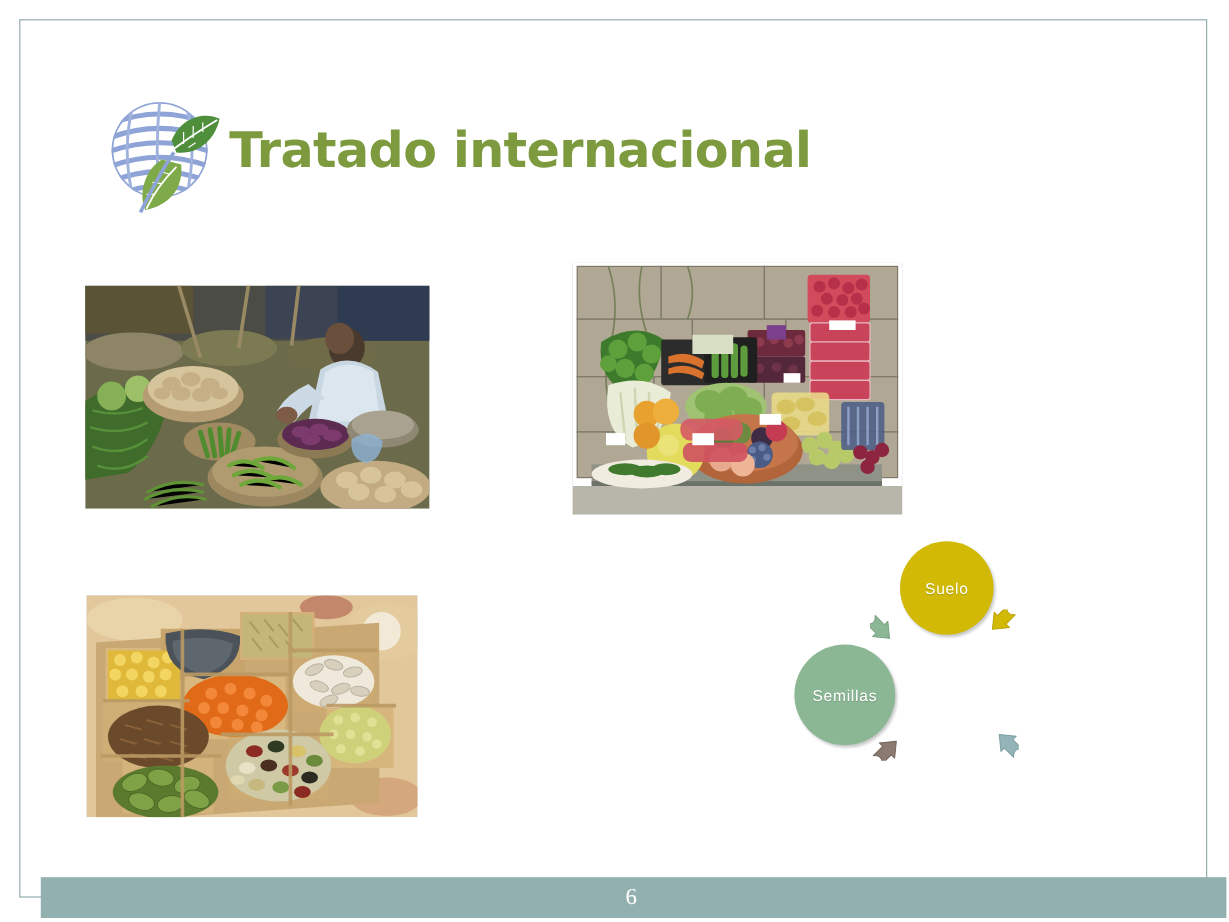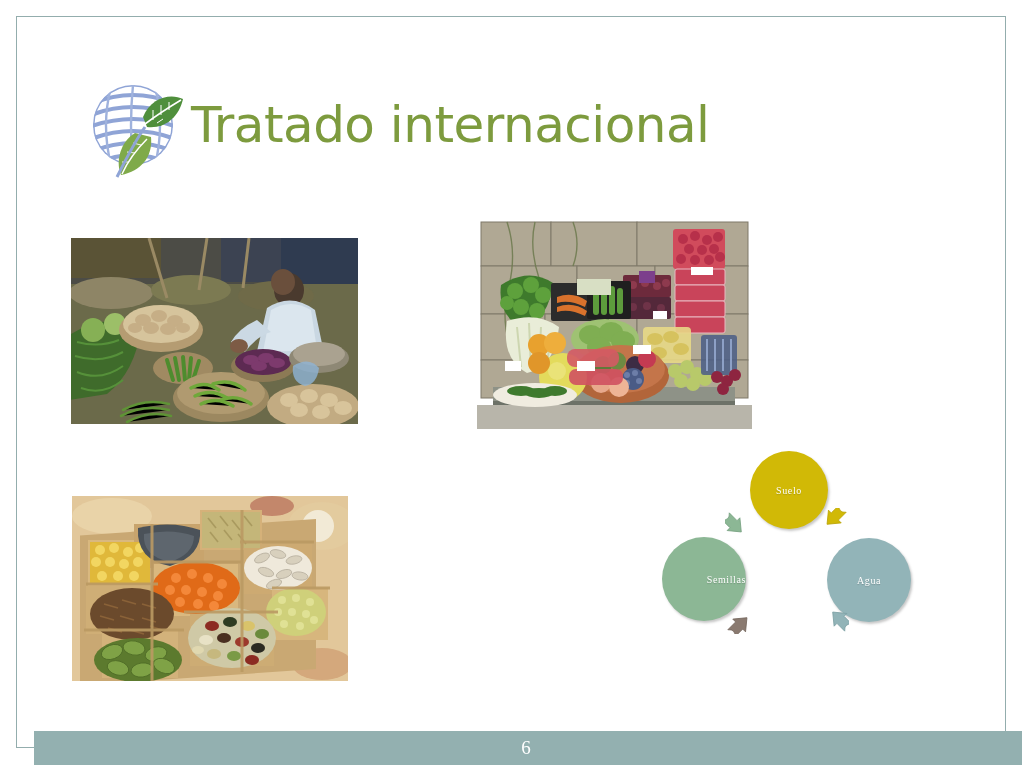--- a/index.html
+++ b/index.html
@@ -20,22 +20,22 @@
     border:1px solid #93adad;
     box-sizing:border-box;
     background:#ffffff;
   }
   
   .logo-block{position:absolute;left:66px;top:56px;width:580px;height:112px;}
   .logo-mark{position:absolute;left:0;top:0;width:110px;height:110px;}
   .logo-title{
     position:absolute;left:108px;top:30px;
     font-family:"DejaVu Sans", sans-serif;
-    font-size:50px;line-height:44px;
-    color:#7d9b3e;font-weight:400;letter-spacing:-0.5px;
+    font-size:41px;line-height:44px;
+    color:#7d9b3e;font-weight:700;letter-spacing:-0.5px;
     white-space:nowrap;
   }
   .logo-sub-wrap{
     position:absolute;left:108px;top:84px;width:468px;
   }
   .logo-rule{height:1px;background:#8fa4d6;width:100%;}
   .logo-sub{
     font-family:"Liberation Sans Narrow","Liberation Sans",sans-serif;
     font-size:11.2px;font-weight:bold;letter-spacing:0.35px;
     color:#7f96cf;
@@ -48,30 +48,30 @@
   #photo-market{left:54px;top:221px;width:287px;height:186px;}
   #photo-produce{left:460px;top:202px;width:275px;height:210px;}
   #photo-seeds{left:55px;top:479px;width:276px;height:185px;}
   .photo svg{display:block;width:100%;height:100%;}
   
   .cycle{position:absolute;left:630px;top:425px;width:280px;height:270px;}
   .cyc-circle{
     position:absolute;border-radius:50%;
     display:flex;align-items:center;justify-content:center;
     color:#ffffff;
-    font-family:Liberation Serif, serif;
-    font-size:10px;
+    font-family:Liberation Sans, sans-serif;
+    font-size:13px;
     letter-spacing:0.6px;
     box-shadow:1.5px 2px 2.5px rgba(0,0,0,0.22);
     text-shadow:0 1px 1px rgba(0,0,0,0.18);
   }
   #cyc-suelo{left:103px;top:9px;width:78px;height:78px;background:#d1b906;}
   #cyc-agua{left:180px;top:96px;width:84px;height:84px;background:#92b4b8;}
   #cyc-aire{left:94px;top:176px;width:80px;height:80px;background:#8a7a70;}
-  #cyc-semillas{left:15px;top:95px;width:84px;height:84px;background:#8cb795;justify-content:flex-end;}
+  #cyc-semillas{left:15px;top:95px;width:84px;height:84px;background:#8cb795;}
   .cyc-arrow{position:absolute;width:34px;height:34px;}
   #arr-suelo-agua{left:168px;top:66px;}
   #arr-agua-aire{left:168px;top:158px;}
   #arr-aire-semillas{left:78px;top:158px;}
   #arr-semillas-suelo{left:78px;top:68px;}
   
   .footer-bar{
     position:absolute;left:17px;top:714px;
     width:988px;height:34px;
     background:#93b0b0;
@@ -573,23 +573,20 @@
         </g>
       </svg>
     </div>
 
     <div class="cycle">
 
       <div class="cyc-circle" id="cyc-suelo">
         <span>Suelo</span>
       </div>
 
-      <div class="cyc-circle" id="cyc-agua">
-        <span>Agua</span>
-      </div>
 
 
       <div class="cyc-circle" id="cyc-semillas">
         <span>Semillas</span>
       </div>
 
       <div class="cyc-arrow" id="arr-suelo-agua">
         <svg viewBox="0 0 34 34" width="34" height="34" aria-hidden="true">
           <g transform="rotate(45 17 17)">
             <path d="M6 4 L17 4 L17 0 L28 9 L17 18 L17 14 L6 14 Q12 9 6 4 Z" fill="#d1b906" stroke="#b9a305" stroke-width="0.8" stroke-linejoin="round" transform="rotate(90 17 9) translate(0 4)"></path>

